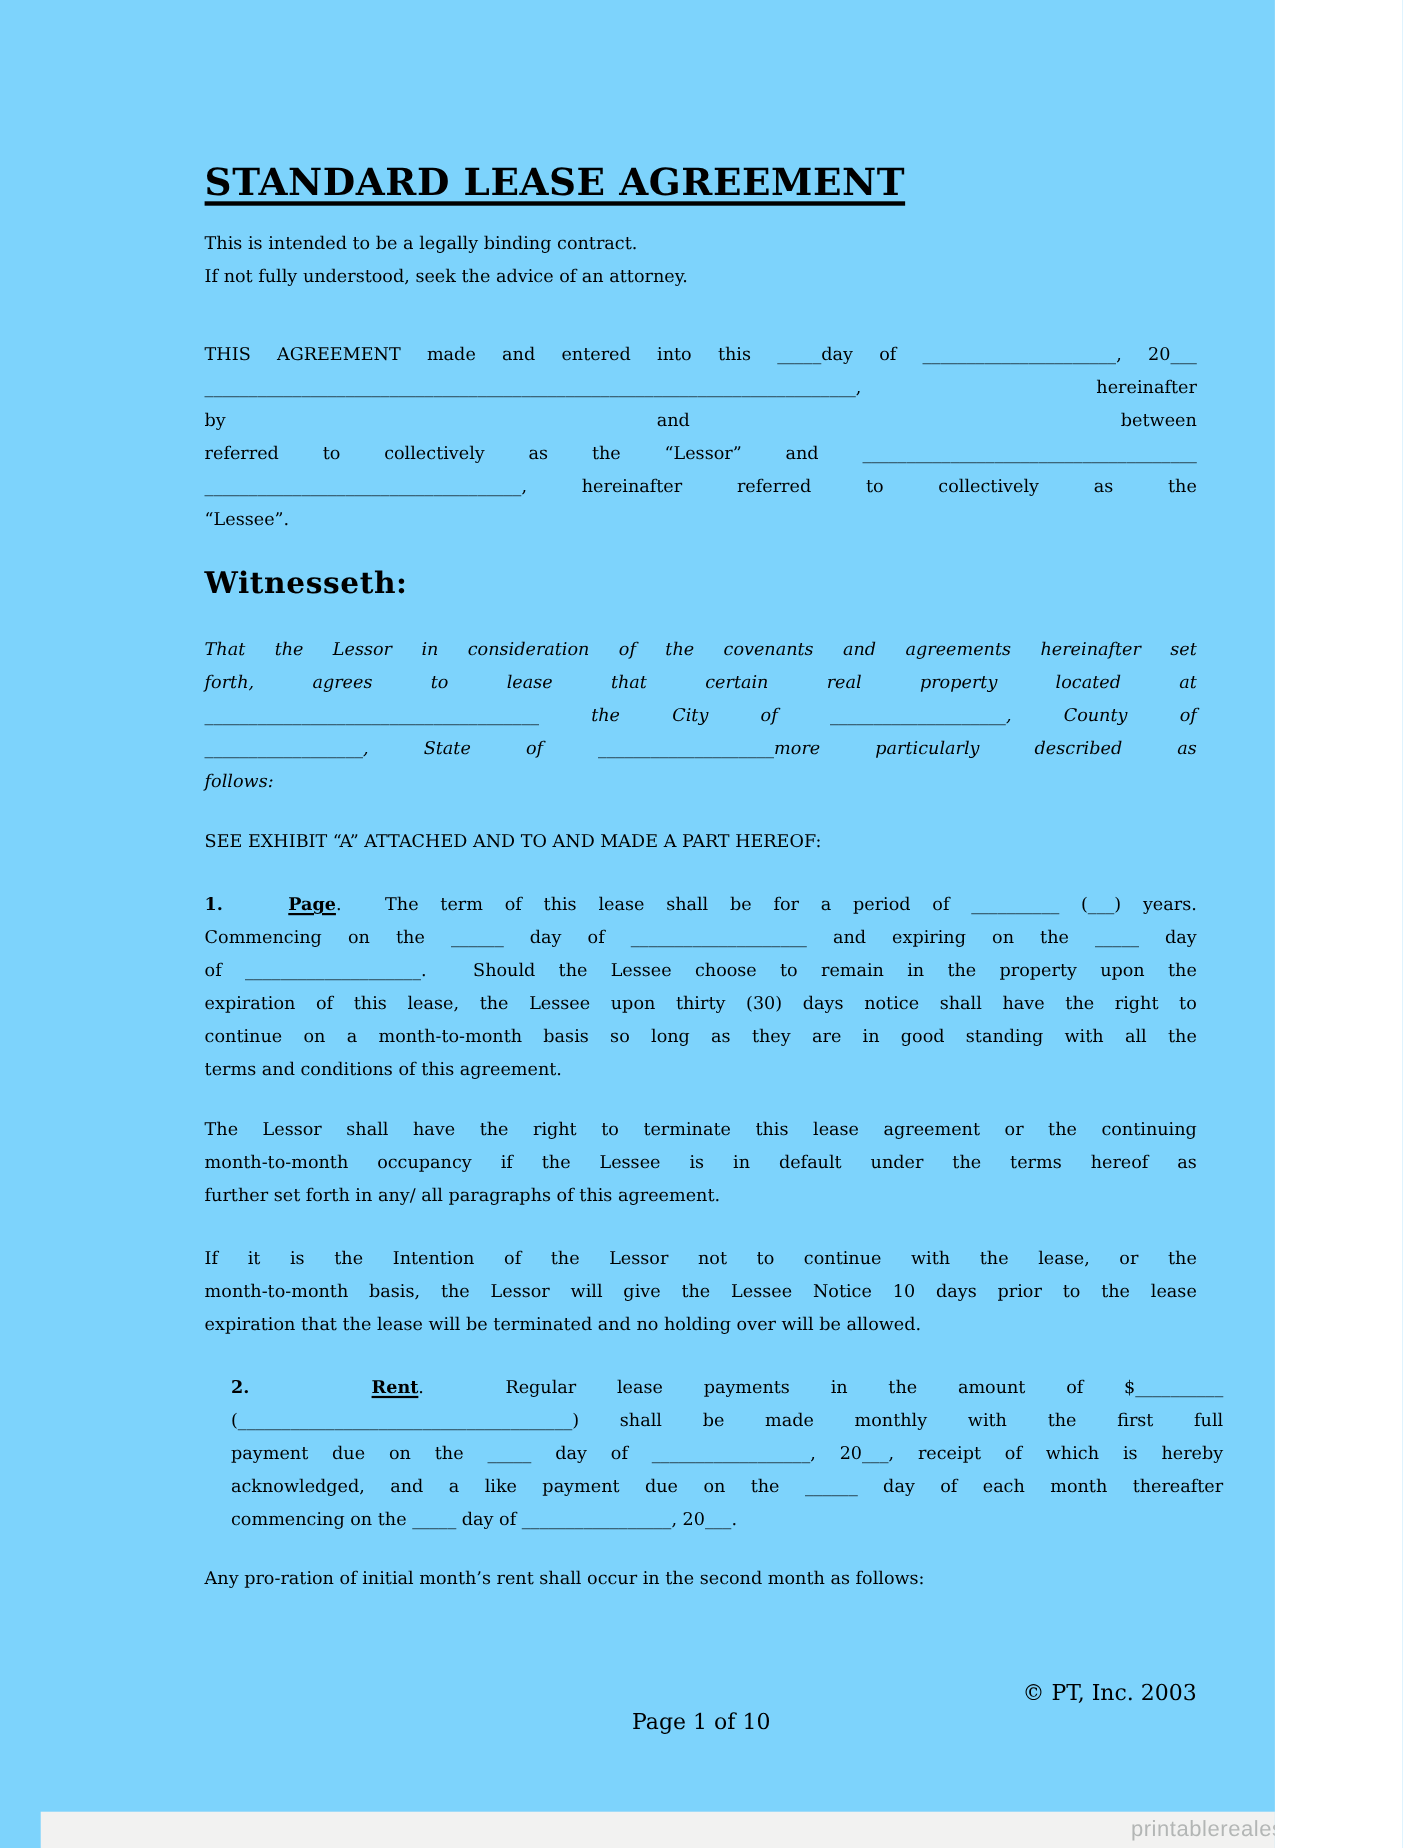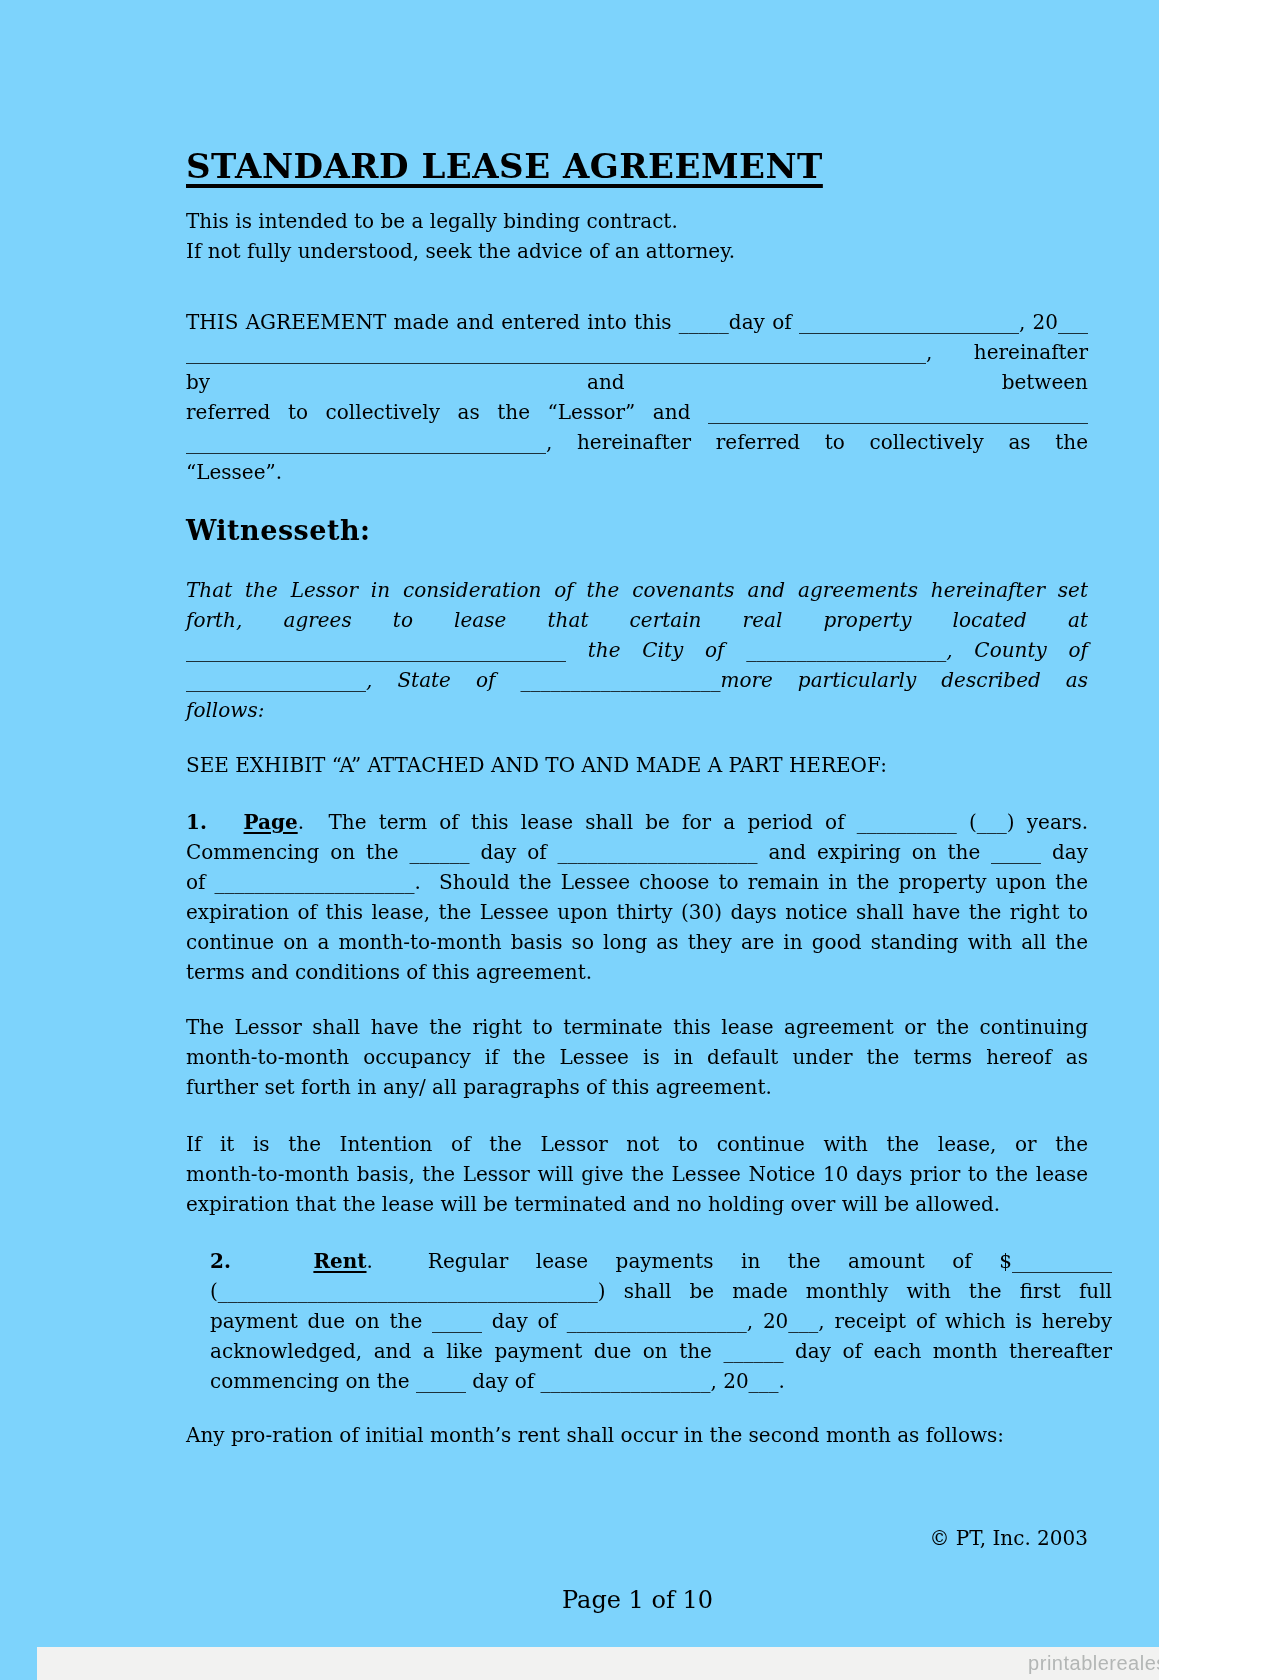--- a/index.html
+++ b/index.html
@@ -1,19 +1,19 @@
 <!DOCTYPE html>
 <html><head>
 <meta charset="utf-8">
 <style>
   html,body{margin:0;padding:0;background:#ffffff;}
   .page{position:relative;width:1159px;height:1680px;background:#7dd3fc;
         font-family:"DejaVu Serif",serif;color:#000000;overflow:hidden;}
   .content{position:absolute;left:186px;top:0;width:902px;height:1680px;}
-  .block{position:absolute;left:0;width:902px;font-size:20px;line-height:30px;}
+  .block{position:absolute;left:0;width:902px;font-size:16px;line-height:30px;}
   .line{text-align:left;}
   .line.jf{text-align:justify;text-align-last:justify;text-justify:inter-word;}
   .b{font-weight:bold;}
   .u{text-decoration:underline;text-decoration-thickness:2px;text-underline-offset:3px;}
 
   #blk-title{top:146px;font-size:34px;line-height:40px;font-weight:bold;text-align:center;letter-spacing:0.5px;}
   #blk-title .line span{text-decoration:underline;text-decoration-thickness:4px;text-underline-offset:6px;}
   #blk-subtitle{top:206px;text-align:center;}
   #blk-opening{top:307px;}
   #blk-witnesseth-heading{top:513px;font-size:27px;line-height:36px;font-weight:bold;letter-spacing:0.5px;}
@@ -21,21 +21,21 @@
   #blk-exhibit-notice{top:750px;}
   #blk-term-clause{top:807px;}
   #blk-lessor-termination{top:1012px;}
   #blk-intention{top:1129px;}
   #blk-rent-clause{top:1246px;margin-left:24px;}
   #blk-proration{top:1420px;}
 
   .copyright{position:absolute;left:186px;width:902px;top:1523px;text-align:right;
              font-size:20px;line-height:30px;}
   .pagenum{position:absolute;left:0;width:1275px;top:1550px;text-align:center;
-           font-size:24px;line-height:30px;margin-top:35px;}
+           font-size:20px;line-height:30px;}
   .watermark-bar{position:absolute;left:0;top:1647px;width:1275px;height:33px;
                  background:#f2f2f1;text-align:right;margin-left:37px;}
   .watermark-bar span{font-family:"Liberation Sans",sans-serif;font-size:20px;
                       line-height:33px;color:#b3b6b5;padding-right:12px;letter-spacing:0.5px;}
 </style>
 </head>
 <body>
 
 <div class="page">
   <div class="content">

